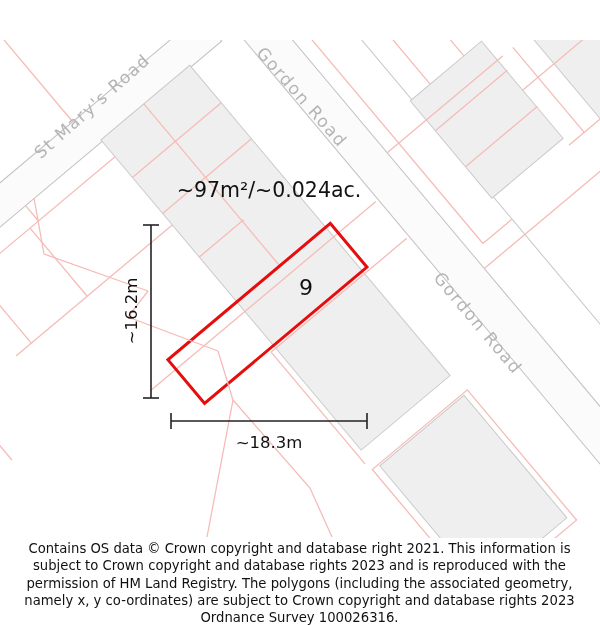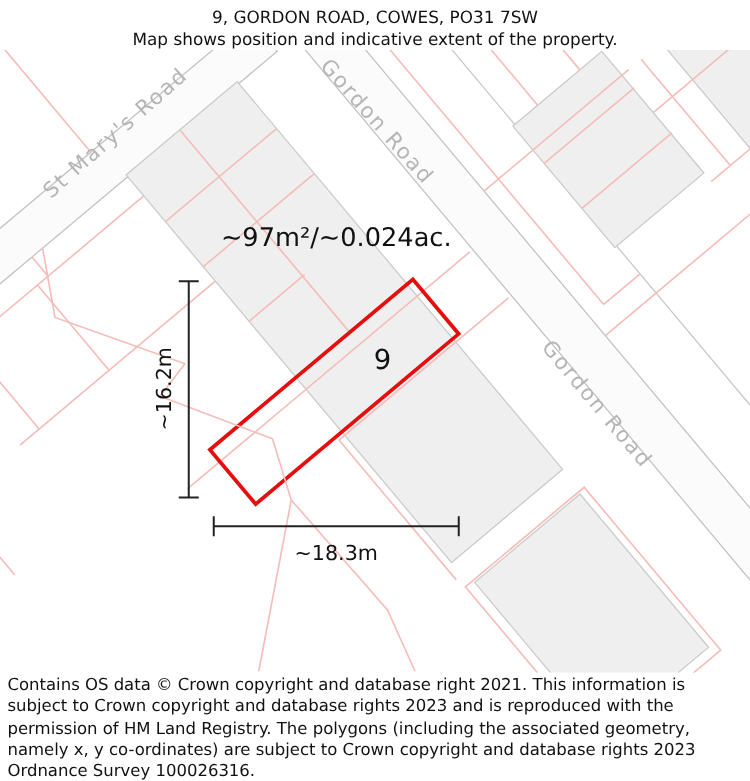--- a/index.html
+++ b/index.html
@@ -3,40 +3,36 @@
 <meta charset="utf-8">
 <style>
   html,body{margin:0;padding:0;background:#ffffff;}
   body{width:600px;height:625px;overflow:hidden;font-family:"DejaVu Sans","Liberation Sans",sans-serif;color:#111;}
   .sheet{position:relative;width:600px;height:625px;background:#fff;}
   .hdr{position:absolute;top:0;left:0;width:600px;height:40px;text-align:center;}
   .hdr .t1{font-size:13.5px;line-height:1.4;padding-top:5px;}
   .hdr .t2{font-size:13.5px;line-height:1.3;}
   .mapwrap{position:absolute;top:40px;left:0;width:600px;height:498px;}
   svg{display:block;}
-  .ftr{position:absolute;top:538px;left:0;width:600px;padding:2px 7px 0 6px;box-sizing:border-box;font-size:13.2px;line-height:1.31;text-align:left;}
+  .ftr{position:absolute;top:538px;left:0;width:600px;padding:2px 7px 0 6px;box-sizing:border-box;font-size:13.2px;line-height:1.31;text-align:center;}
   .casing{stroke:#c2c2c2;stroke-width:1;}
   .roadfill{fill:#fbfbfb;}
   .bld{fill:#f0efef;stroke:#cacaca;stroke-width:1;}
   .pink{stroke:#f5bcb8;stroke-width:1.3;fill:none;}
   .gline{stroke:#c6c6c6;stroke-width:1;fill:none;}
   .red{stroke:#e60d0d;stroke-width:3;fill:none;stroke-linejoin:miter;}
   .dim{stroke:#222;stroke-width:1.6;}
   .roadlabel{fill:#b5b5b5;font-size:17px;letter-spacing:1.5px;}
   .maplabel{fill:#111;}
 </style>
 </head>
 <body>
 
 <div class="sheet">
 
-  <div class="hdr">
-    <div class="t1">9, GORDON ROAD, COWES, PO31 7SW</div>
-    <div class="t2">Map shows position and indicative extent of the property.</div>
-  </div>
 
   <div class="mapwrap">
     <svg width="600" height="498" viewBox="0 0 600 498">
       <rect x="0" y="0" width="600" height="498" fill="#ffffff"></rect>
 
       <g transform="rotate(-40 300 250)">
 
         <rect class="roadfill casing" x="-420" y="-25" width="820" height="34"></rect>
         <rect class="roadfill casing" x="418" y="-430" width="37" height="1300"></rect>
 

